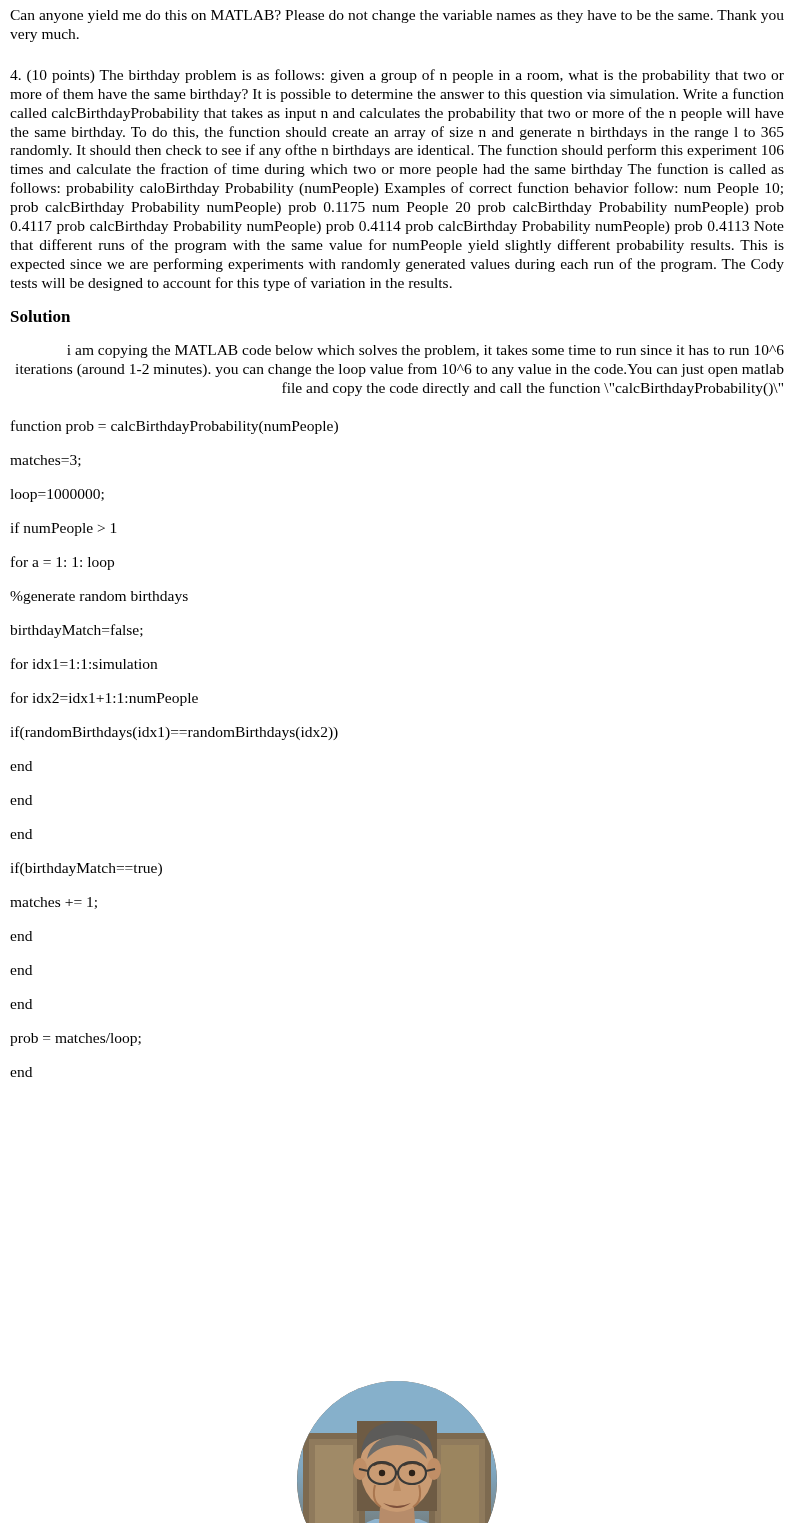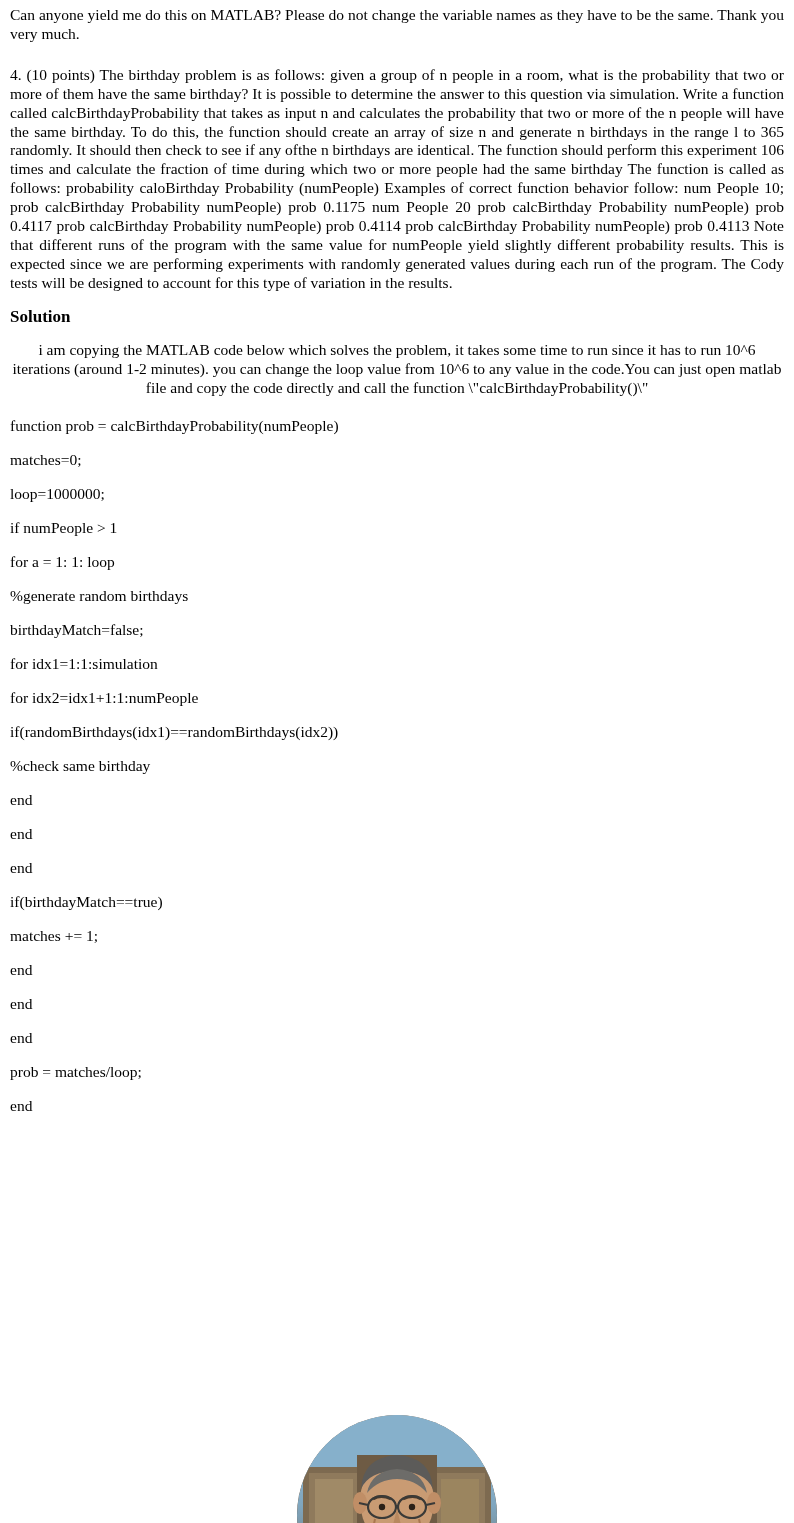--- a/index.html
+++ b/index.html
@@ -33,21 +33,21 @@
     font-family: "Liberation Serif", serif;
     font-size: 17px;
     font-weight: bold;
     margin: 0 0 14px 0;
   }
   p.intro {
     font-family: "Liberation Serif", serif;
     font-size: 15.5px;
     line-height: 1.22;
     margin: 0 0 20px 0;
-    text-align: center;
+    text-align: right;
   }
   .code-block {
     margin: 0;
     padding: 0;
   }
   .code-line {
     font-family: "Liberation Serif", serif;
     font-size: 15.5px;
     line-height: 1.16;
     white-space: pre-wrap;
@@ -90,30 +90,29 @@
   <p class="para first">Can anyone yield me do this on MATLAB? Please do not change the variable names as they have to be the same. Thank you very much.</p>
 
   <p class="para">4. (10 points) The birthday problem is as follows: given a group of n people in a room, what is the probability that two or more of them have the same birthday? It is possible to determine the answer to this question via simulation. Write a function called calcBirthdayProbability that takes as input n and calculates the probability that two or more of the n people will have the same birthday. To do this, the function should create an array of size n and generate n birthdays in the range l to 365 randomly. It should then check to see if any ofthe n birthdays are identical. The function should perform this experiment 106 times and calculate the fraction of time during which two or more people had the same birthday The function is called as follows: probability caloBirthday Probability (numPeople) Examples of correct function behavior follow: num People 10; prob calcBirthday Probability numPeople) prob 0.1175 num People 20 prob calcBirthday Probability numPeople) prob 0.4117 prob calcBirthday Probability numPeople) prob 0.4114 prob calcBirthday Probability numPeople) prob 0.4113 Note that different runs of the program with the same value for numPeople yield slightly different probability results. This is expected since we are performing experiments with randomly generated values during each run of the program. The Cody tests will be designed to account for this type of variation in the results.</p>
 
   <h2 class="section-title">Solution</h2>
 
   <p class="intro">i am copying the MATLAB code below which solves the problem, it takes some time to run since it has to run 10^6 iterations (around 1-2 minutes). you can change the loop value from 10^6 to any value in the code.You can just open matlab file and copy the code directly and call the function \"calcBirthdayProbability()\"</p>
 
   <div class="code-block">
     <div class="code-line">function prob = calcBirthdayProbability(numPeople)</div>
-    <div class="code-line">matches=0;</div>
+    <div class="code-line">matches=3;</div>
     <div class="code-line">loop=1000000;</div>
     <div class="code-line">if numPeople &gt; 1</div>
     <div class="code-line">for a = 1: 1: loop</div>
     <div class="code-line">%generate random birthdays</div>
     <div class="code-line">birthdayMatch=false;</div>
     <div class="code-line">for idx1=1:1:simulation</div>
     <div class="code-line">for idx2=idx1+1:1:numPeople</div>
     <div class="code-line">if(randomBirthdays(idx1)==randomBirthdays(idx2))</div>
-    <div class="code-line">%check same birthday</div>
     <div class="code-line">end</div>
     <div class="code-line">end</div>
     <div class="code-line">end</div>
     <div class="code-line">if(birthdayMatch==true)</div>
     <div class="code-line">matches += 1;</div>
     <div class="code-line">end</div>
     <div class="code-line">end</div>
     <div class="code-line">end</div>
     <div class="code-line">prob = matches/loop;</div>
     <div class="code-line">end</div>

